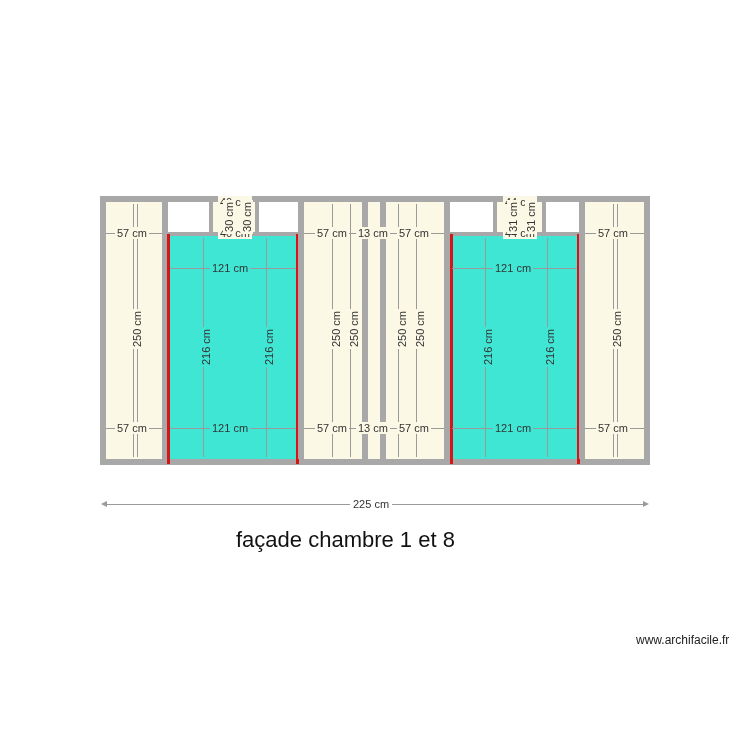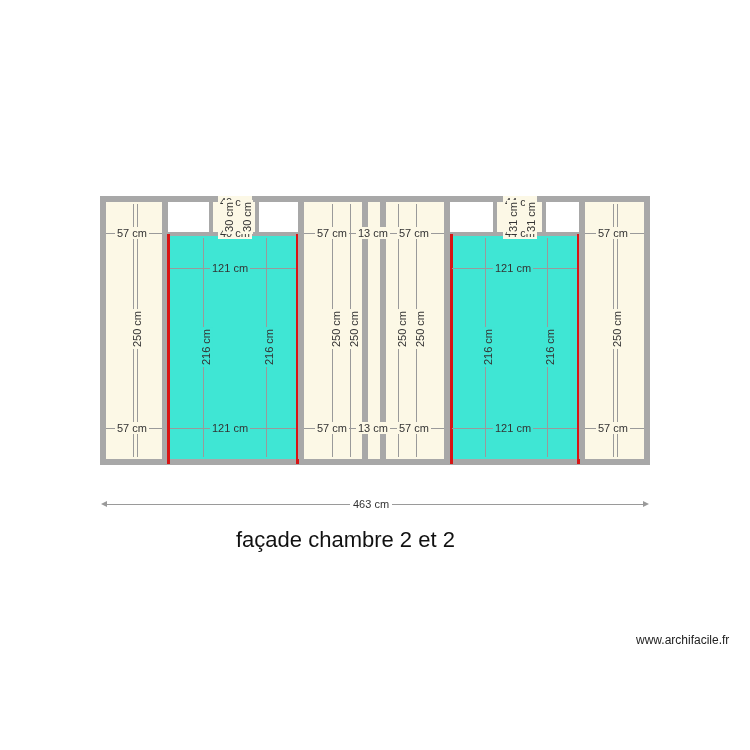--- a/index.html
+++ b/index.html
@@ -128,18 +128,18 @@
   <span class="lbl bg-window" style="left:210px;top:422px;">121 cm</span>
   <span class="lbl bg-panel" style="left:315px;top:422px;">57 cm</span>
   <span class="lbl bg-panel" style="left:356px;top:422px;">13 cm</span>
   <span class="lbl bg-panel" style="left:397px;top:422px;">57 cm</span>
   <span class="lbl bg-window" style="left:493px;top:422px;">121 cm</span>
   <span class="lbl bg-panel" style="left:596px;top:422px;">57 cm</span>
 
   <div class="dimh" style="left:104px;top:504px;width:542px;"></div>
   <div class="arrow-l" style="left:101px;top:501px;"></div>
   <div class="arrow-r" style="left:643px;top:501px;"></div>
-  <span class="lbl bg-white" style="left:350px;top:498px;font-size:11px;">463 cm</span>
+  <span class="lbl bg-white" style="left:350px;top:498px;font-size:11px;">225 cm</span>
 
-  <div class="title">façade chambre 2 et 2</div>
+  <div class="title">façade chambre 1 et 8</div>
 
   <div class="footer">www.archifacile.fr</div>
 </div>
 
 </body></html>

